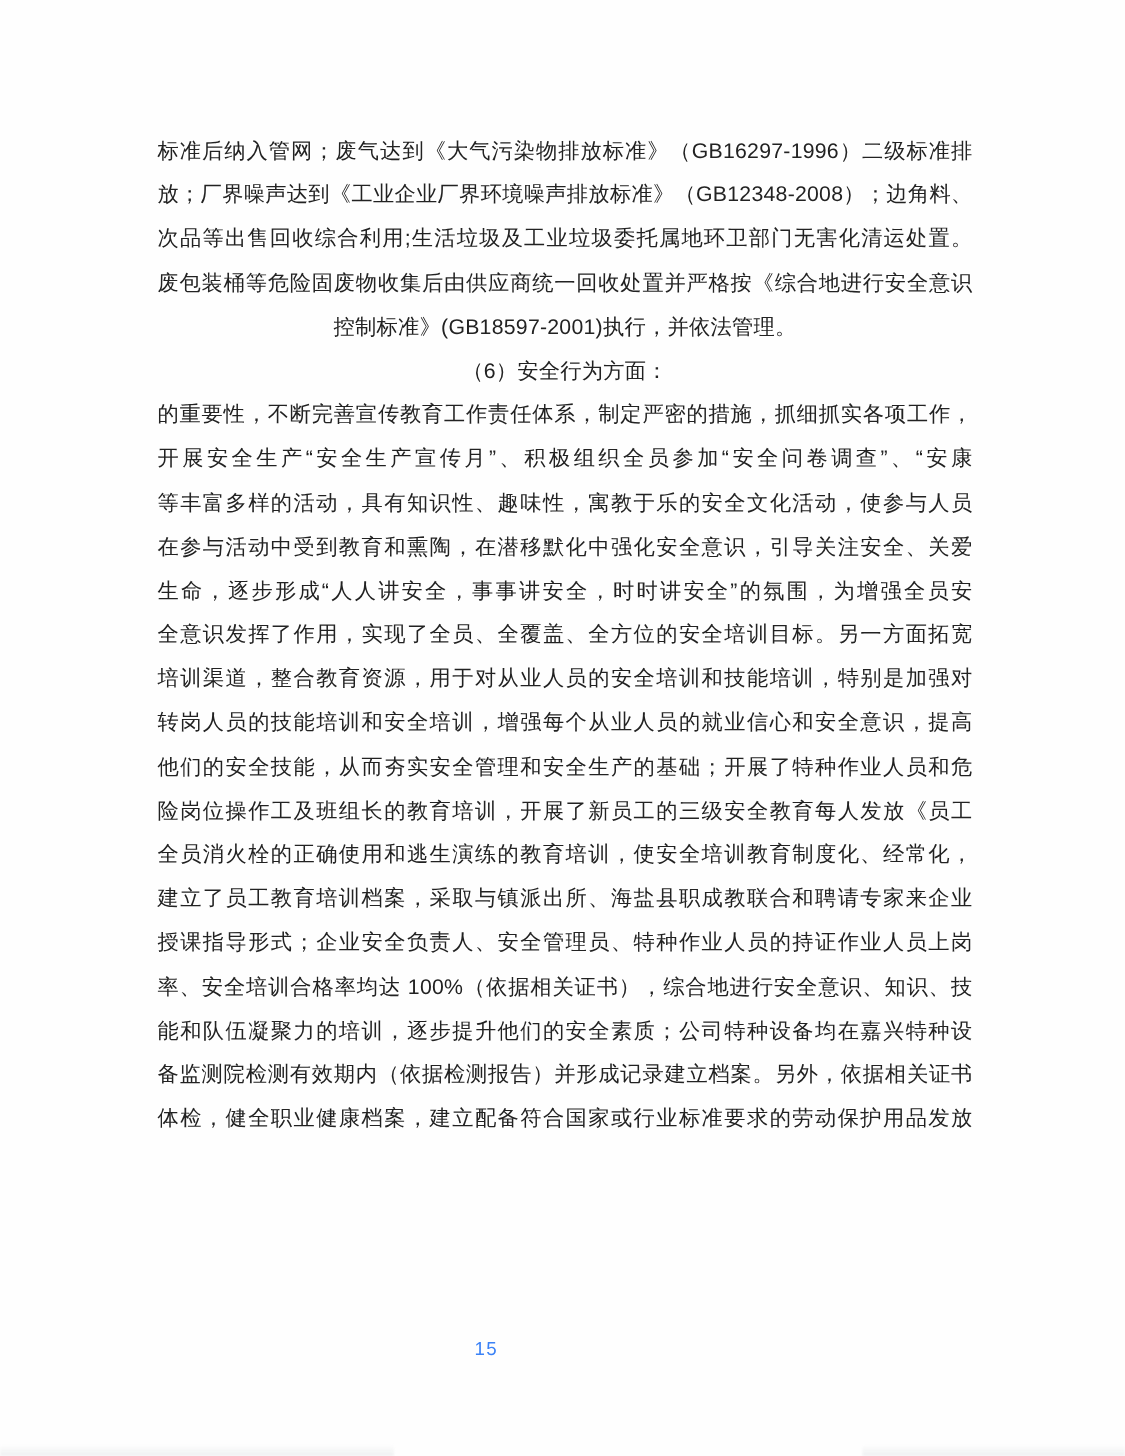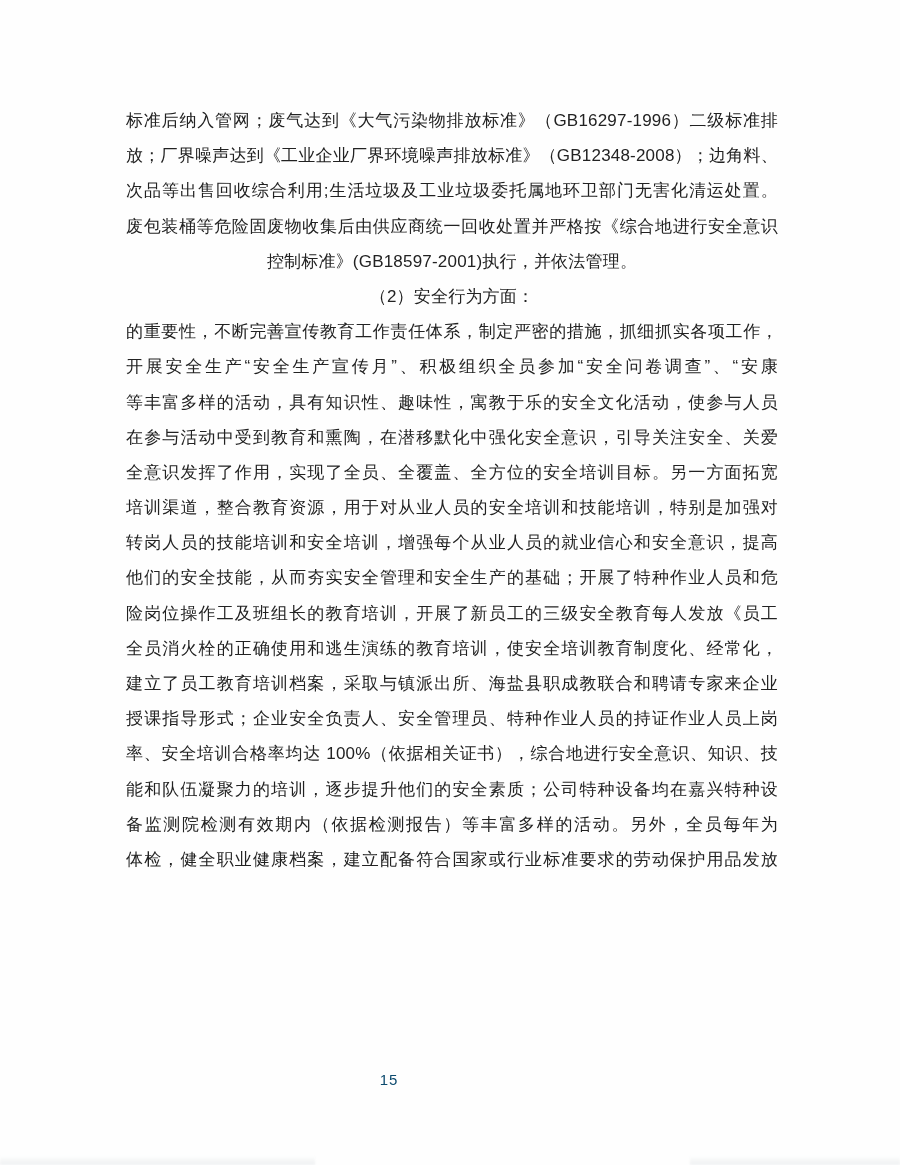--- a/index.html
+++ b/index.html
@@ -39,21 +39,21 @@
   .line.indent {
     padding-left: 47px;
   }
   .page-number {
     position: absolute;
     top: 1071px;
     left: 0;
     width: 778px;
     text-align: center;
     font-size: 15px;
-    color: #0c4a6e;
+    color: #3b82f6;
     letter-spacing: 1px;
   }
   
   .scan-artifact {
     position: absolute;
     bottom: 0;
     height: 9px;
     background: linear-gradient(to top, #eef0f1, rgba(255,255,255,0));
     filter: blur(1px);
   }
@@ -64,36 +64,37 @@
 <body>
 
 <div class="page">
 
   <div class="text-block" id="text-block">
       <div class="line justify">标准后纳入管网；废气达到《大气污染物排放标准》（GB16297-1996）二级标准排</div>
       <div class="line justify">放；厂界噪声达到《工业企业厂界环境噪声排放标准》（GB12348-2008）；边角料、</div>
       <div class="line justify">次品等出售回收综合利用;生活垃圾及工业垃圾委托属地环卫部门无害化清运处置。</div>
       <div class="line justify">废包装桶等危险固废物收集后由供应商统一回收处置并严格按《综合地进行安全意识</div>
       <div class="line">控制标准》(GB18597-2001)执行，并依法管理。</div>
-      <div class="line">（2）安全行为方面：</div>
+      <div class="line">（6）安全行为方面：</div>
       <div class="line justify">的重要性，不断完善宣传教育工作责任体系，制定严密的措施，抓细抓实各项工作，</div>
       <div class="line justify">开展安全生产“安全生产宣传月”、积极组织全员参加“安全问卷调查”、“安康</div>
       <div class="line justify">等丰富多样的活动，具有知识性、趣味性，寓教于乐的安全文化活动，使参与人员</div>
       <div class="line justify">在参与活动中受到教育和熏陶，在潜移默化中强化安全意识，引导关注安全、关爱</div>
+      <div class="line justify">生命，逐步形成“人人讲安全，事事讲安全，时时讲安全”的氛围，为增强全员安</div>
       <div class="line justify">全意识发挥了作用，实现了全员、全覆盖、全方位的安全培训目标。另一方面拓宽</div>
       <div class="line justify">培训渠道，整合教育资源，用于对从业人员的安全培训和技能培训，特别是加强对</div>
       <div class="line justify">转岗人员的技能培训和安全培训，增强每个从业人员的就业信心和安全意识，提高</div>
       <div class="line justify">他们的安全技能，从而夯实安全管理和安全生产的基础；开展了特种作业人员和危</div>
       <div class="line justify">险岗位操作工及班组长的教育培训，开展了新员工的三级安全教育每人发放《员工</div>
       <div class="line justify">全员消火栓的正确使用和逃生演练的教育培训，使安全培训教育制度化、经常化，</div>
       <div class="line justify">建立了员工教育培训档案，采取与镇派出所、海盐县职成教联合和聘请专家来企业</div>
       <div class="line justify">授课指导形式；企业安全负责人、安全管理员、特种作业人员的持证作业人员上岗</div>
       <div class="line justify">率、安全培训合格率均达 100%（依据相关证书），综合地进行安全意识、知识、技</div>
       <div class="line justify">能和队伍凝聚力的培训，逐步提升他们的安全素质；公司特种设备均在嘉兴特种设</div>
-      <div class="line justify">备监测院检测有效期内（依据检测报告）等丰富多样的活动。另外，全员每年为</div>
+      <div class="line justify">备监测院检测有效期内（依据检测报告）并形成记录建立档案。另外，依据相关证书</div>
       <div class="line justify">体检，健全职业健康档案，建立配备符合国家或行业标准要求的劳动保护用品发放</div>
     </div>
 
   <div class="page-number">15</div>
 
   <div class="scan-artifact left"></div>
   <div class="scan-artifact right"></div>
 
 </div>
 

